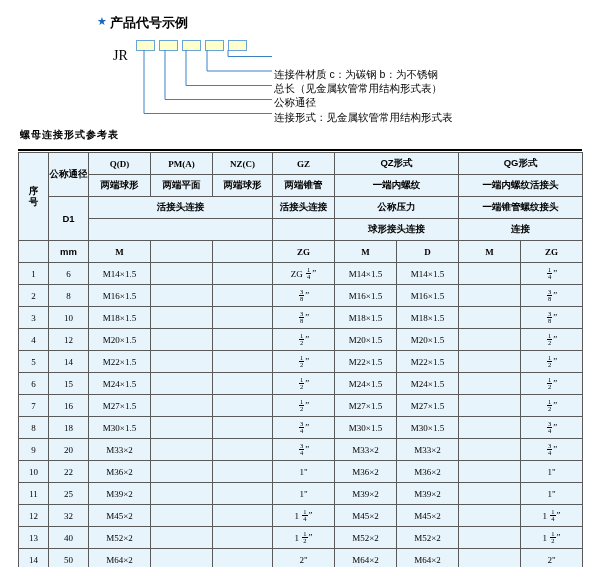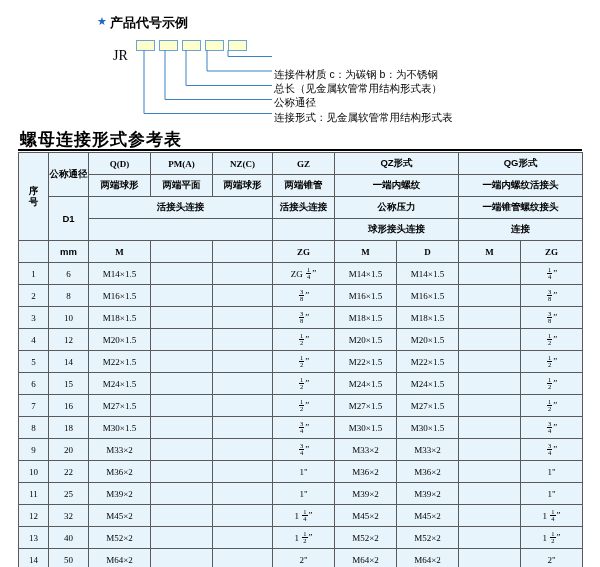--- a/index.html
+++ b/index.html
@@ -58,21 +58,21 @@
     font-size:10.5px;
     line-height:14.2px;
     margin-top:20px;
   }
   .legend-items div{white-space:nowrap;}
 
   
   .section-title{
     position:absolute;
     left:20px;top:128px;
-    font-size:17px;
+    font-size:10px;
     font-weight:bold;
     letter-spacing:1px;
   }
   .section-underline{
     position:absolute;
     left:18px;top:149px;
     width:564px;height:2px;
     background:#000;
   }
 

